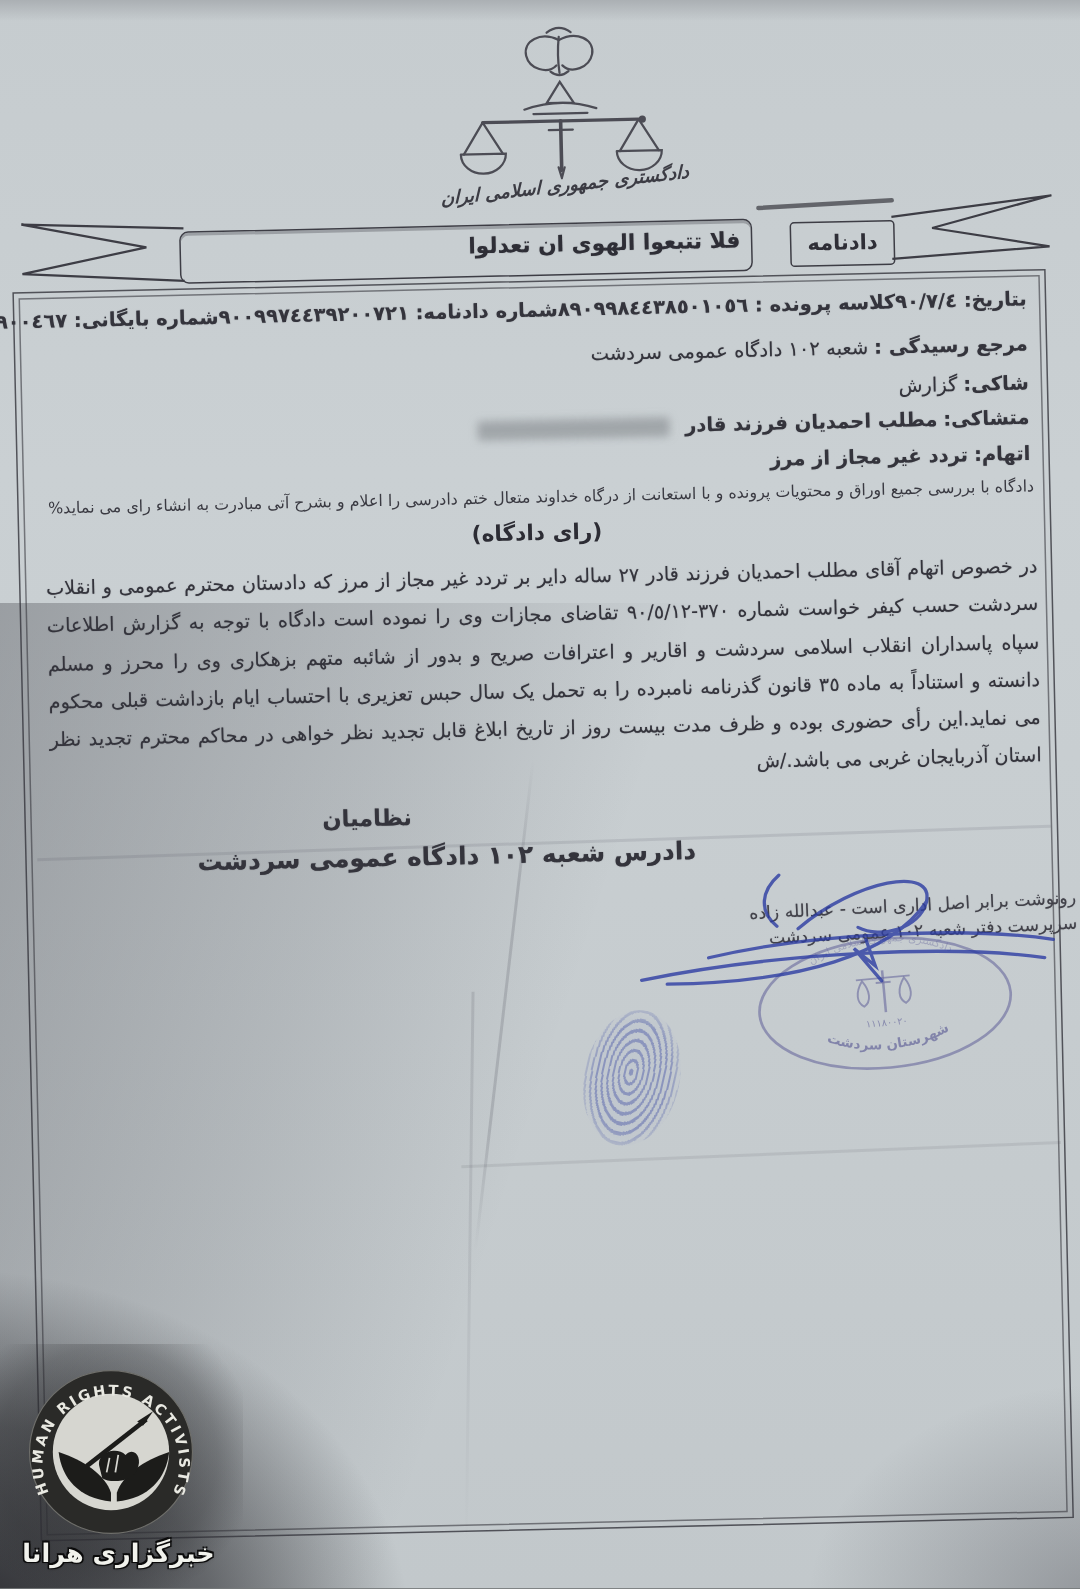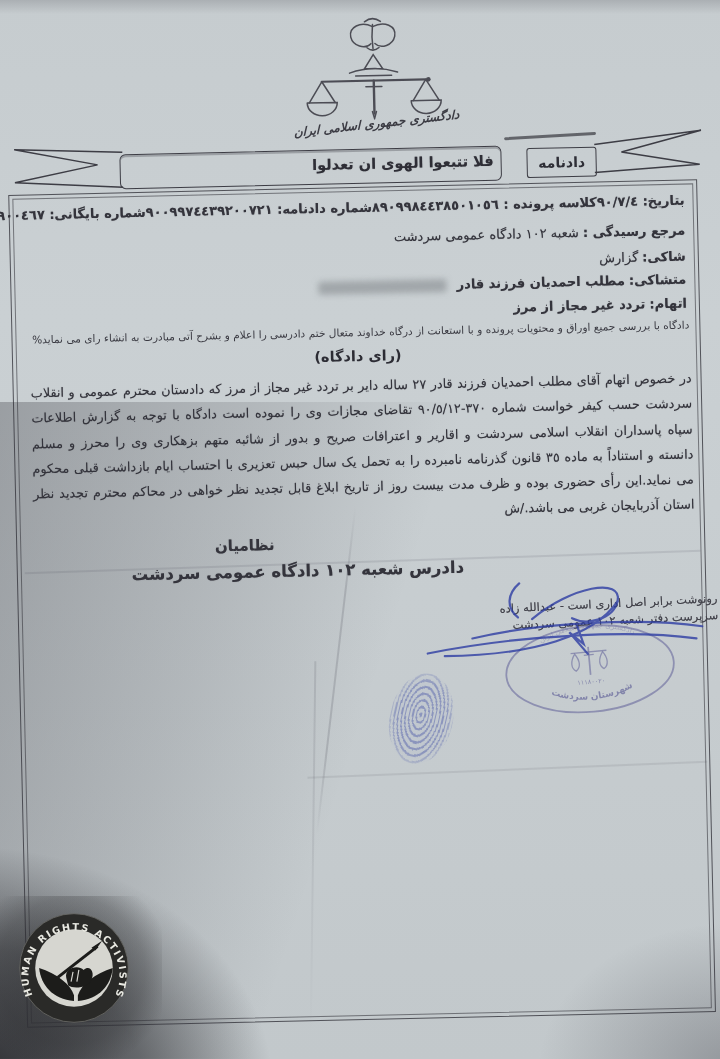--- a/index.html
+++ b/index.html
@@ -231,14 +231,15 @@
         <rect x="48" y="58" width="52" height="3.2" transform="rotate(-38 74 60)"></rect>
       </g>
       <g stroke="#d6d6d0" stroke-width="1.2">
         <path d="M69,70 L67,80" fill="none"></path>
         <path d="M75,68 L73,80" fill="none"></path>
       </g>
       <text font-size="10" font-weight="bold" fill="#e9e9e2" letter-spacing=".5">
         <textPath href="#ringPath" textLength="250">HUMAN RIGHTS ACTIVISTS IN IRAN</textPath>
       </text>
     </svg>
+    <div class="hrana-caption">خبرگزاری هرانا</div>
   </div>
 </div>
 
 </body></html>

